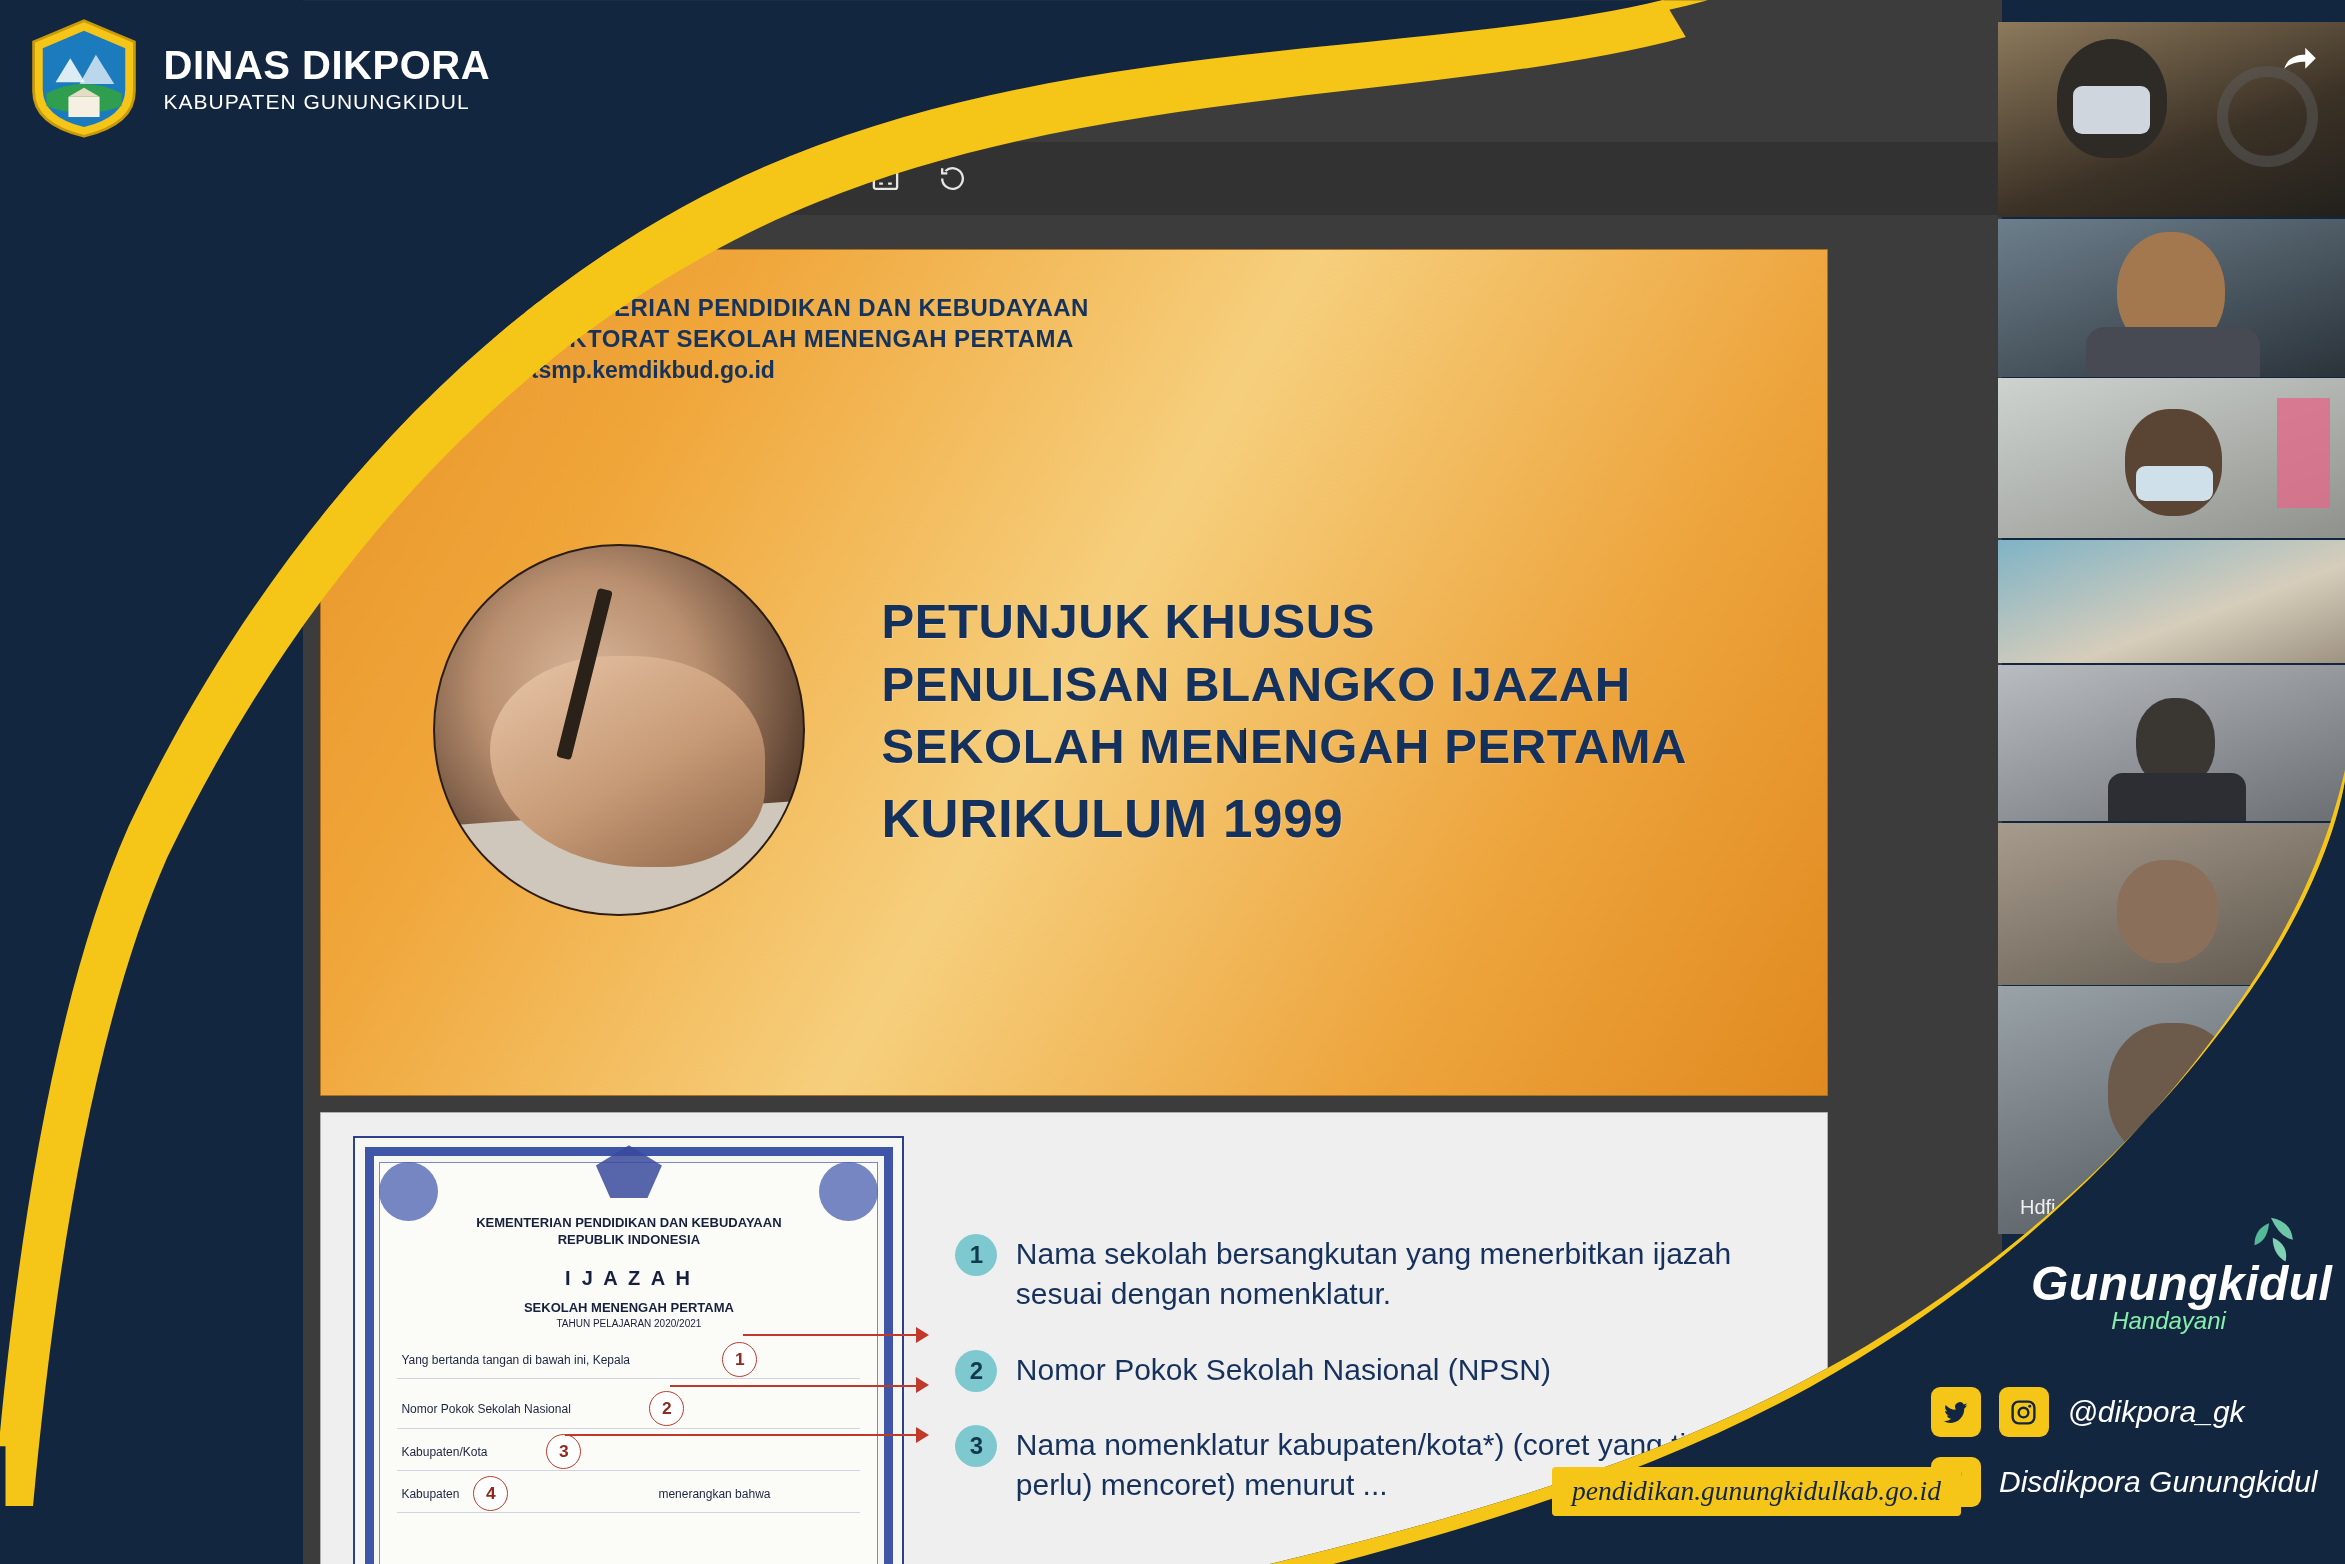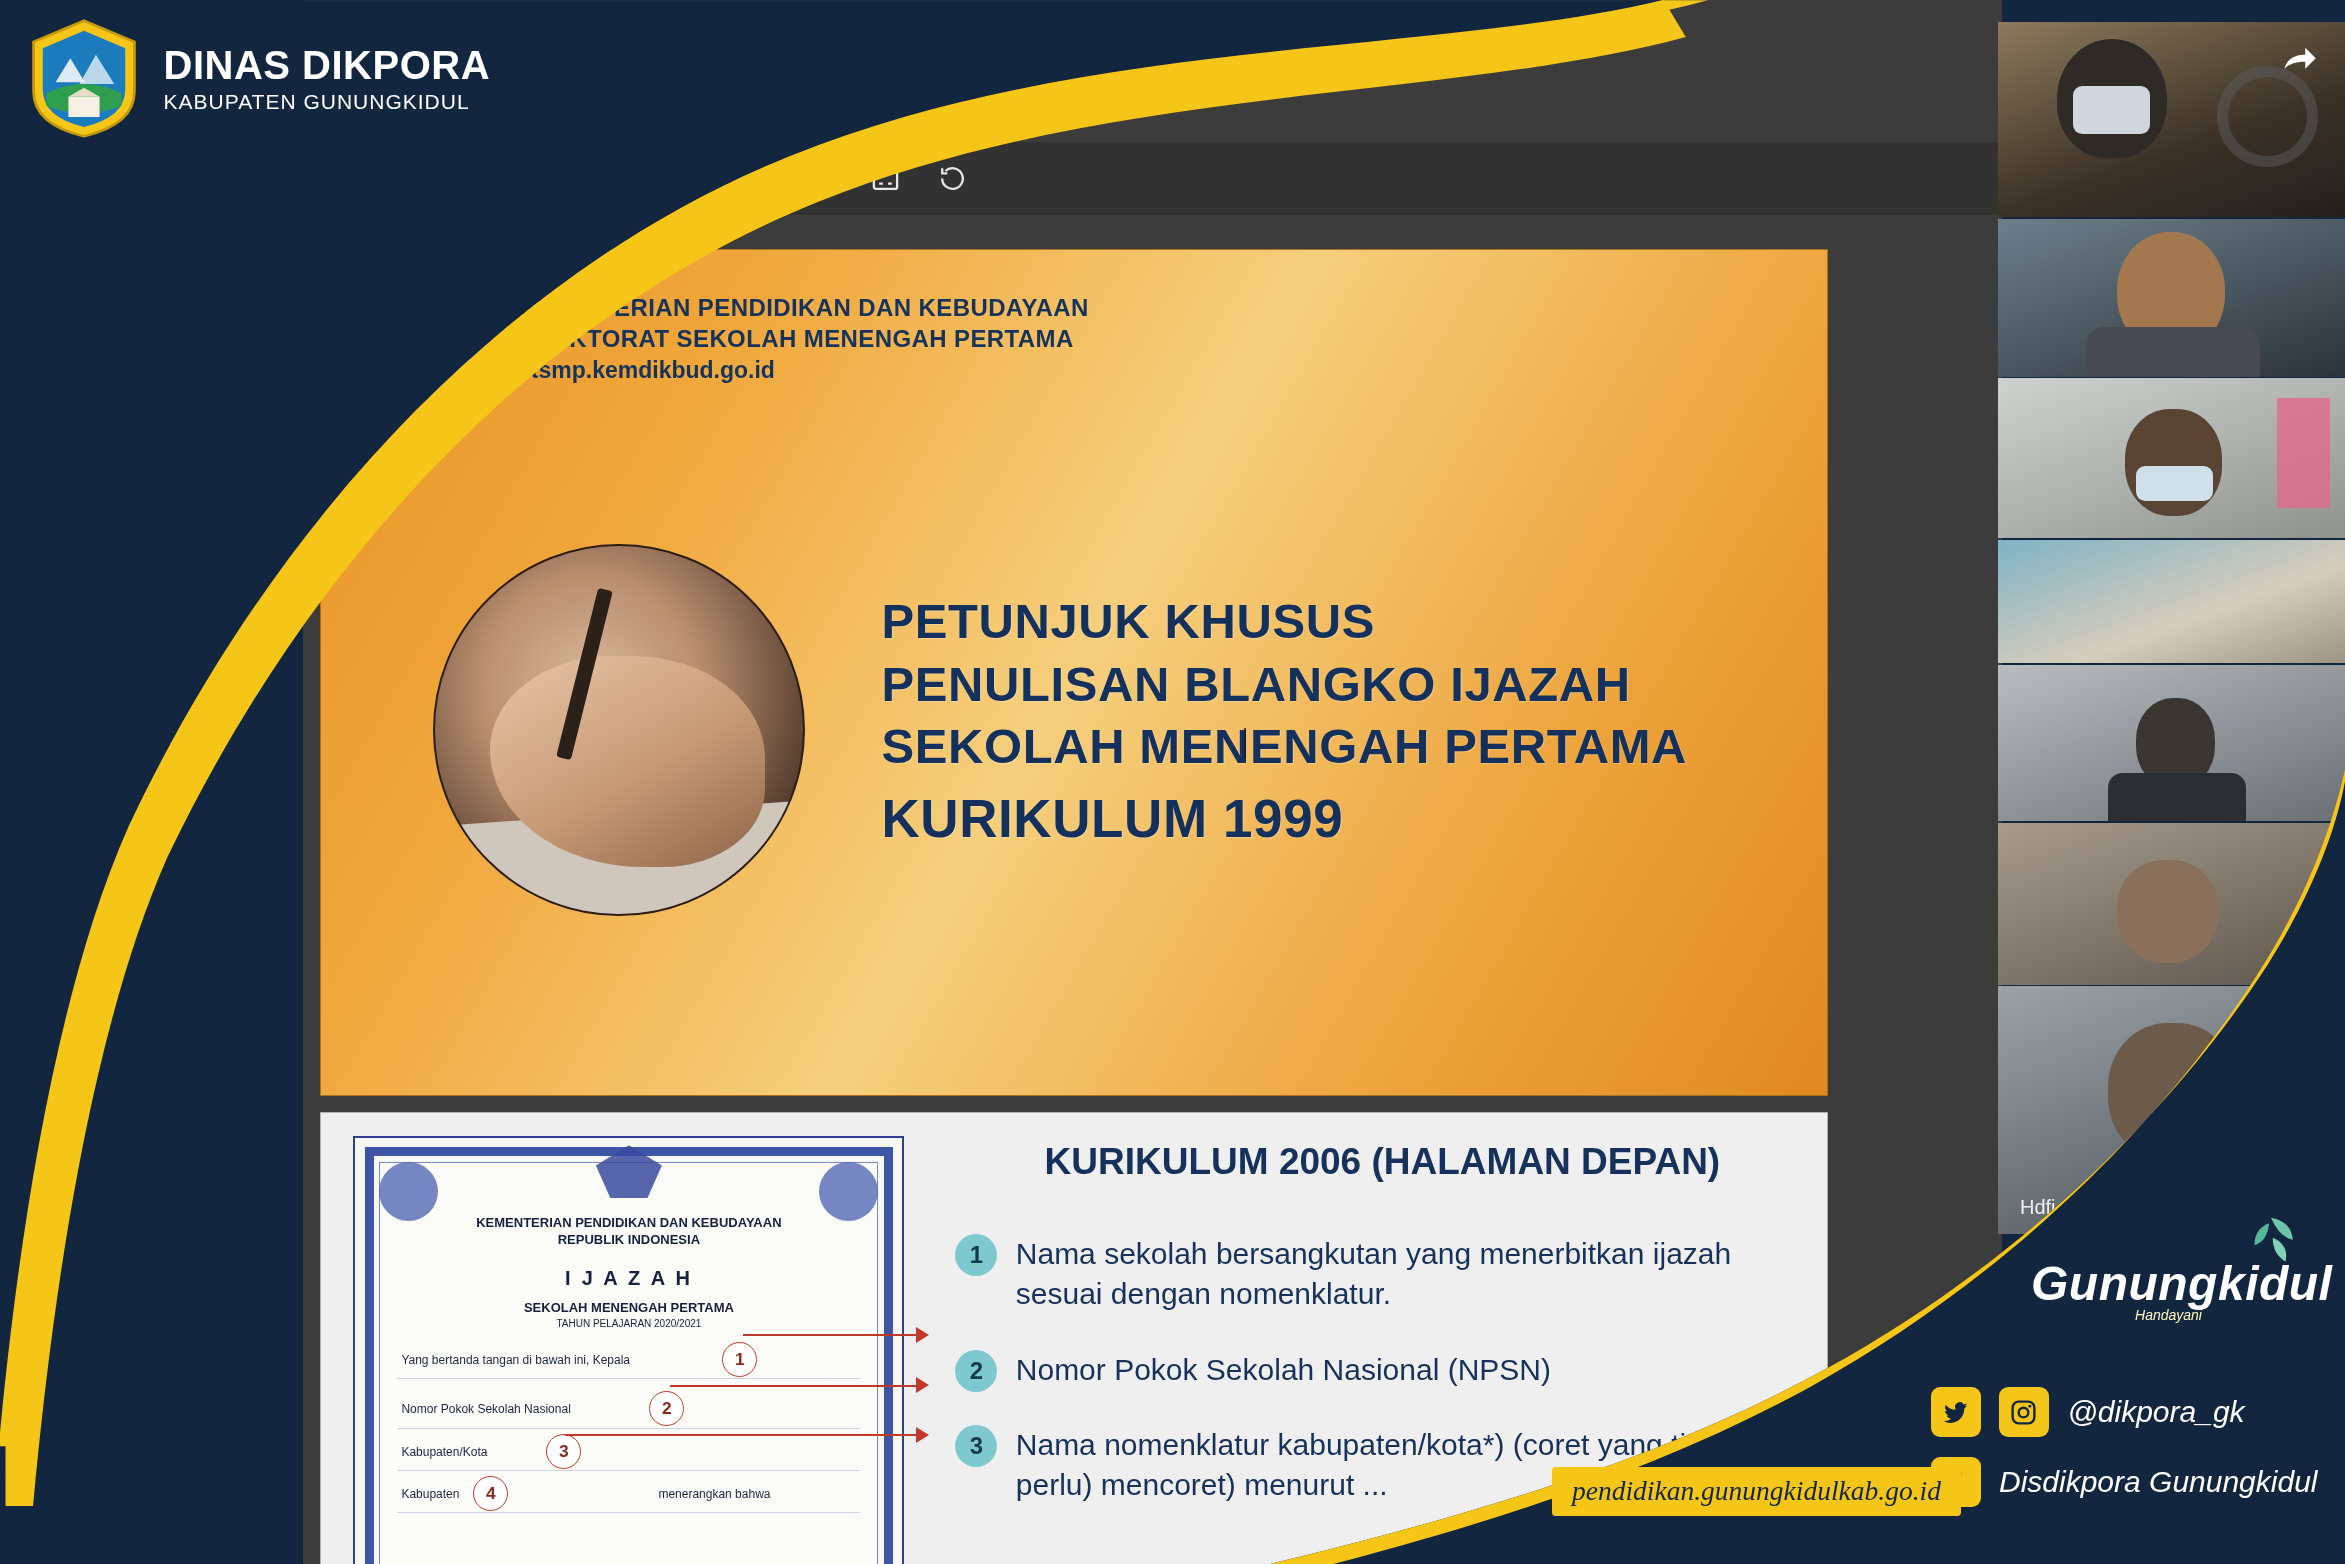--- a/index.html
+++ b/index.html
@@ -75,21 +75,21 @@
   .arrow-head { position:absolute; width:0;height:0;border-top:8.3px solid transparent;border-bottom:8.3px solid transparent;border-left:13px solid #c0392b; }
 
   
   .tiles { position:absolute; right:0; top:22px; width:347px; height:1212px; }
   .tile { position:absolute; left:0; width:347px; background:#2b2b2b; overflow:hidden; }
   .share-icon { position:absolute; right:24px; top:39px; color:#ffffff; width:42px; height:42px; z-index:30; }
 
   
   .gk-logo { position:absolute; right:39px; top:1256px; width:275px; text-align:center; z-index:40; }
   .gk-name { color:#ffffff; font-size:48px; font-style:italic; font-weight:bold; letter-spacing:0.5px; }
-  .gk-sub { color:#fef9c3; font-size:14px; font-style:italic; margin-top:-3.7px; }
+  .gk-sub { color:#86efac; font-size:24px; font-style:italic; margin-top:-3.7px; }
   .socials { position:absolute; right:27.5px; top:1387px; z-index:40; }
   .soc-row { display:flex; align-items:center; gap:18.4px; margin-bottom:20px; }
   .soc-ic { width:50px; height:50px; border-radius:9.2px; background:#f5c518; display:flex; align-items:center; justify-content:center; color:#13263f; font-size:27.5px; font-weight:bold; }
   .soc-tx { color:#ffffff; font-size:30px; font-style:italic; }
   .url-chip { position:absolute; left:1552px; top:1467px; background:#f5c518; color:#13263f; font-size:27.5px; font-style:italic; padding:8.3px 20px; border-radius:3.7px; z-index:40; font-family:"Liberation Serif", serif; }
 </style>
 </head>
 <body>
 
 <div id="stage">
@@ -189,21 +189,20 @@
         </div>
 
         <div class="arrow-line" style="left:422px; top:221px; width:174px;"></div>
         <div class="arrow-head" style="left:595px; top:214px;"></div>
         <div class="arrow-line" style="left:349px; top:272px; width:248px;"></div>
         <div class="arrow-head" style="left:595px; top:264px;"></div>
         <div class="arrow-line" style="left:244px; top:321px; width:353px;"></div>
         <div class="arrow-head" style="left:595px; top:314px;"></div>
 
         <div class="s2-title">
-          <div>KURIKULUM 2006 (HALAMAN DEPAN)</div>
         </div>
 
         <div class="s2-item" style="top:121px;">
           <div class="s2-num">1</div>
           <div class="s2-text" style="max-width:753px;">Nama sekolah bersangkutan yang menerbitkan ijazah sesuai dengan nomenklatur.</div>
         </div>
         <div class="s2-item" style="top:237px;">
           <div class="s2-num">2</div>
           <div class="s2-text">Nomor Pokok Sekolah Nasional (NPSN)</div>
         </div>

